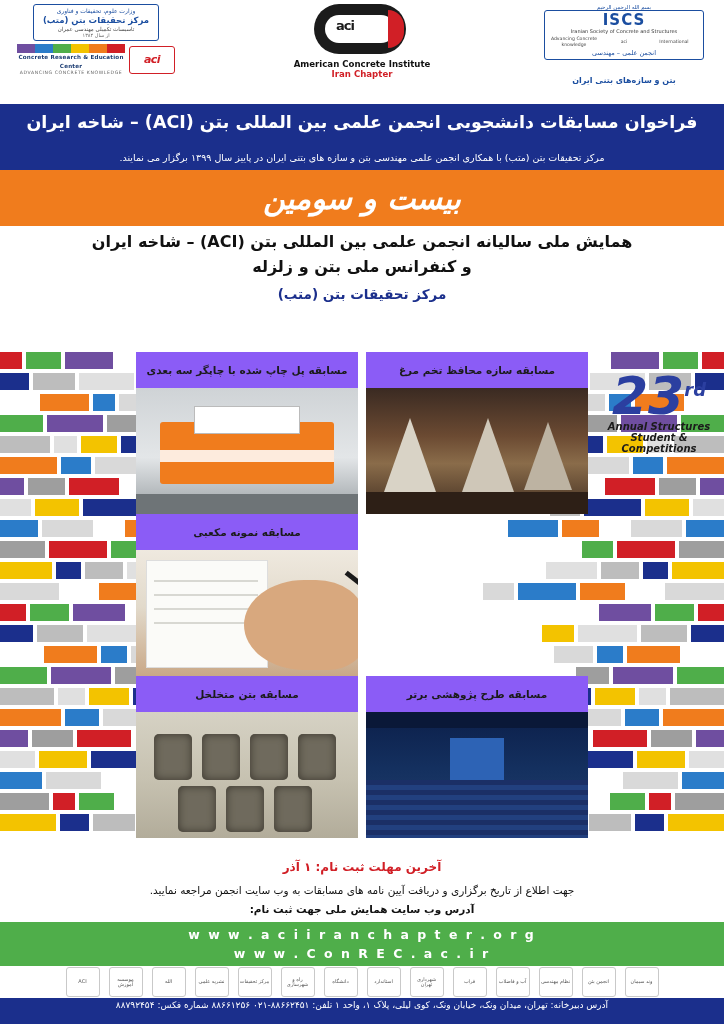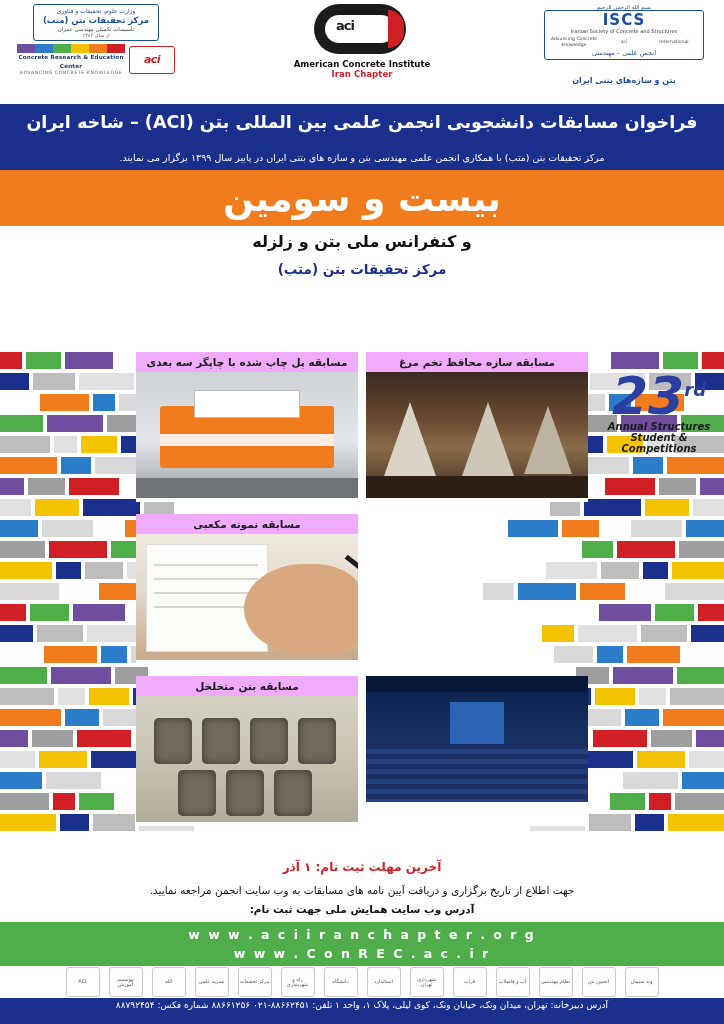--- a/index.html
+++ b/index.html
@@ -50,32 +50,32 @@
 
   
   .blue-band{position:absolute;top:104px;left:0;width:724px;height:66px;background:#1b2f8c;
     display:flex;flex-direction:column;align-items:center;justify-content:center;}
   .blue-title{color:#fff;font-size:17.5px;font-weight:bold;text-align:center;line-height:1.3;}
   .blue-sub{color:#fff;font-size:9.5px;text-align:center;margin-top:18px;}
 
   
   .orange-band{position:absolute;top:170px;left:0;width:724px;height:56px;background:#f07c1d;
     display:flex;align-items:center;justify-content:center;}
-  .orange-text{color:#ffffff;font-size:36px;font-weight:bold;letter-spacing:1px;}
+  .orange-text{color:#ffffff;font-size:30px;font-weight:bold;letter-spacing:1px;font-style:italic;}
 
   
   .title-block{position:absolute;top:230px;left:0;width:724px;text-align:center;}
   .t-line1{font-size:16px;font-weight:bold;color:#111;line-height:1.55;}
   .t-line2{font-size:16px;font-weight:bold;color:#111;line-height:1.55;}
   .t-line3{font-size:13.5px;font-weight:bold;color:#1b2f8c;margin-top:6px;}
 
   
   .grid{position:absolute;top:352px;left:136px;width:452px;height:475px;}
   .cell{position:absolute;width:222px;height:150px;background:#fff;}
-  .cap{height:20px;background:#f0abfc;color:#1b1b1b;font-size:10.5px;font-weight:bold;
+  .cap{height:36px;background:#8b5cf6;color:#1b1b1b;font-size:10.5px;font-weight:bold;
        display:flex;align-items:center;justify-content:center;}
   .ph{height:126px;position:relative;overflow:hidden;}
 
   
   .p1{background:linear-gradient(#3a2a22 0%,#6b4a32 38%,#8a6c4a 60%,#402d20 100%);}
   .p1:before{content:"";position:absolute;left:18px;top:30px;width:0;height:0;
     border-left:26px solid transparent;border-right:26px solid transparent;border-bottom:74px solid #d9d3c6;}
   .p1:after{content:"";position:absolute;left:96px;top:30px;width:0;height:0;
     border-left:26px solid transparent;border-right:26px solid transparent;border-bottom:74px solid #cfc7b8;}
   .p1 .extra{position:absolute;right:16px;top:34px;width:0;height:0;
@@ -212,20 +212,21 @@
   <div class="blue-band">
     <div class="blue-title">فراخوان مسابقات دانشجویی انجمن علمی بین المللی بتن (ACI) – شاخه ایران</div>
     <div class="blue-sub">مرکز تحقیقات بتن (متب) با همکاری انجمن علمی مهندسی بتن و سازه های بتنی ایران در پاییز سال ۱۳۹۹ برگزار می نمایند.</div>
   </div>
 
   <div class="orange-band">
     <div class="orange-text">بیست و سومین</div>
   </div>
 
   <div class="title-block">
+    <div class="t-line1">همایش ملی سالیانه انجمن علمی بین المللی بتن (ACI) – شاخه ایران</div>
     <div class="t-line2">و کنفرانس ملی بتن و زلزله</div>
     <div class="t-line3">مرکز تحقیقات بتن (متب)</div>
   </div>
 
   <div class="side side-left" id="sideL">
       <span class="blk" style="left:0px;top:0px;width:22px;background:#d11f26;"></span>
       <span class="blk" style="left:26px;top:0px;width:35px;background:#4fae4a;"></span>
       <span class="blk" style="left:65px;top:0px;width:48px;background:#6f4ea0;"></span>
       <span class="blk" style="left:0px;top:21px;width:29px;background:#1b2f8c;"></span>
       <span class="blk" style="left:33px;top:21px;width:42px;background:#bdbdbd;"></span>
@@ -449,20 +450,21 @@
           <div class="ln" style="top:44px"></div>
         <div class="ln" style="top:58px"></div>
           <div class="ln" style="top:72px"></div>
         <div class="hand">
             <div class="pen"></div>
           </div>
       </div>
     </div>
 
     <div class="cell" style="left:230px;top:324px;">
+      <div class="cap">مسابقه طرح پژوهشی برتر</div>
       <div class="ph p5">
         <div class="lights"></div>
           <div class="stage"></div>
           <div class="seats"></div>
       </div>
     </div>
 
     <div class="cell" style="left:0;top:324px;">
       <div class="cap">مسابقه بتن متخلخل</div>
       <div class="ph p6">

